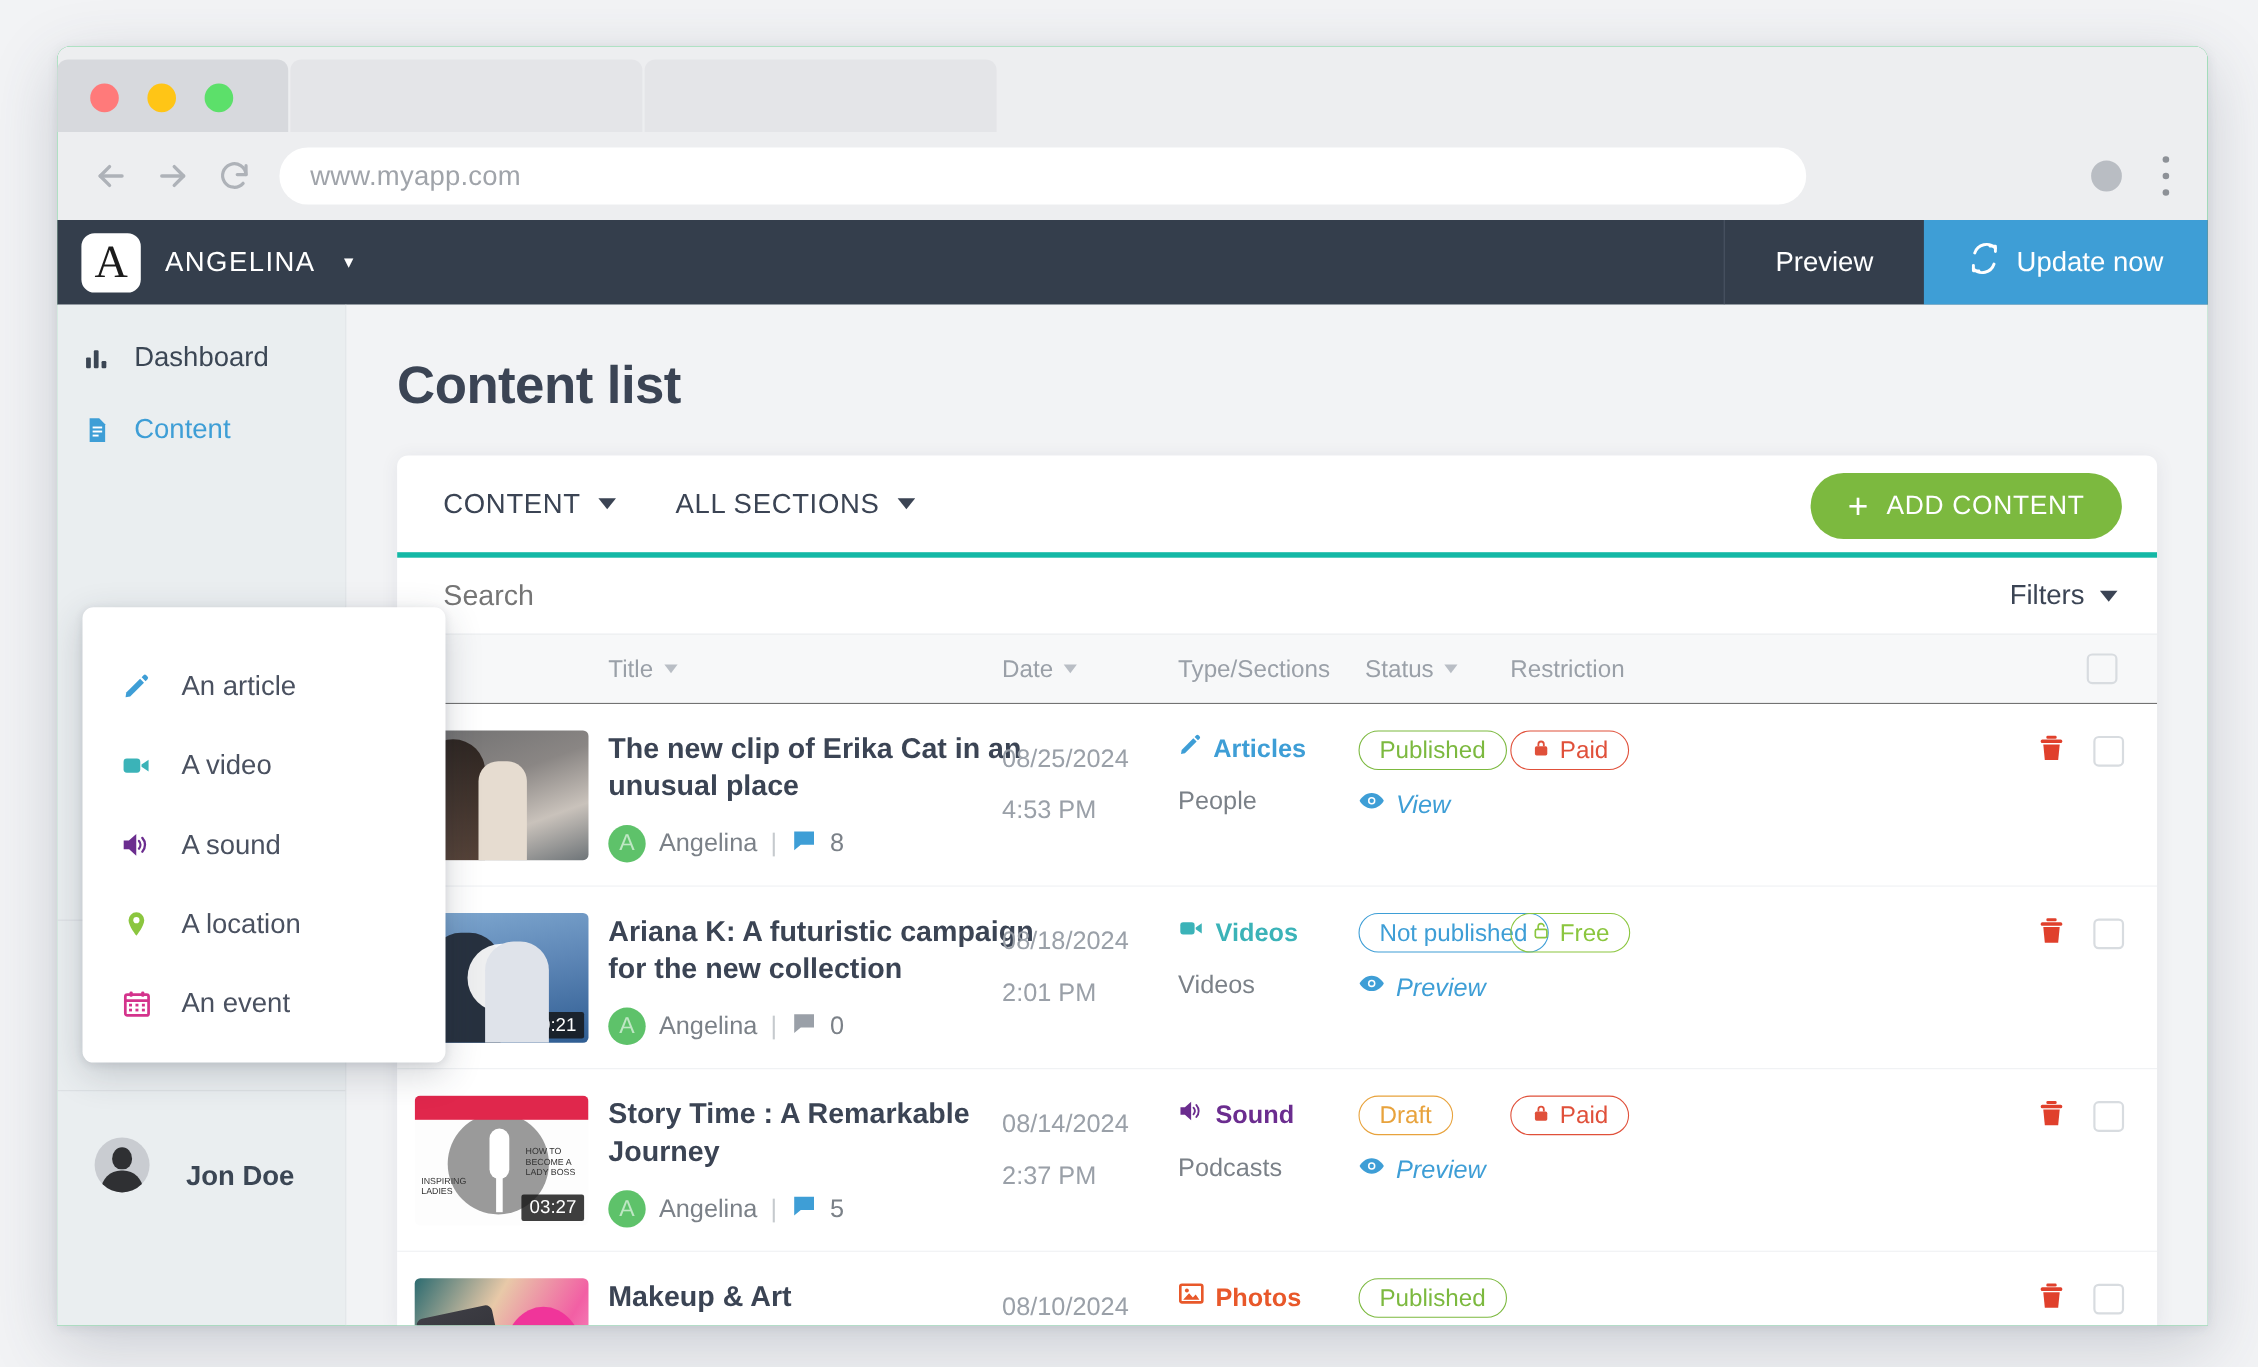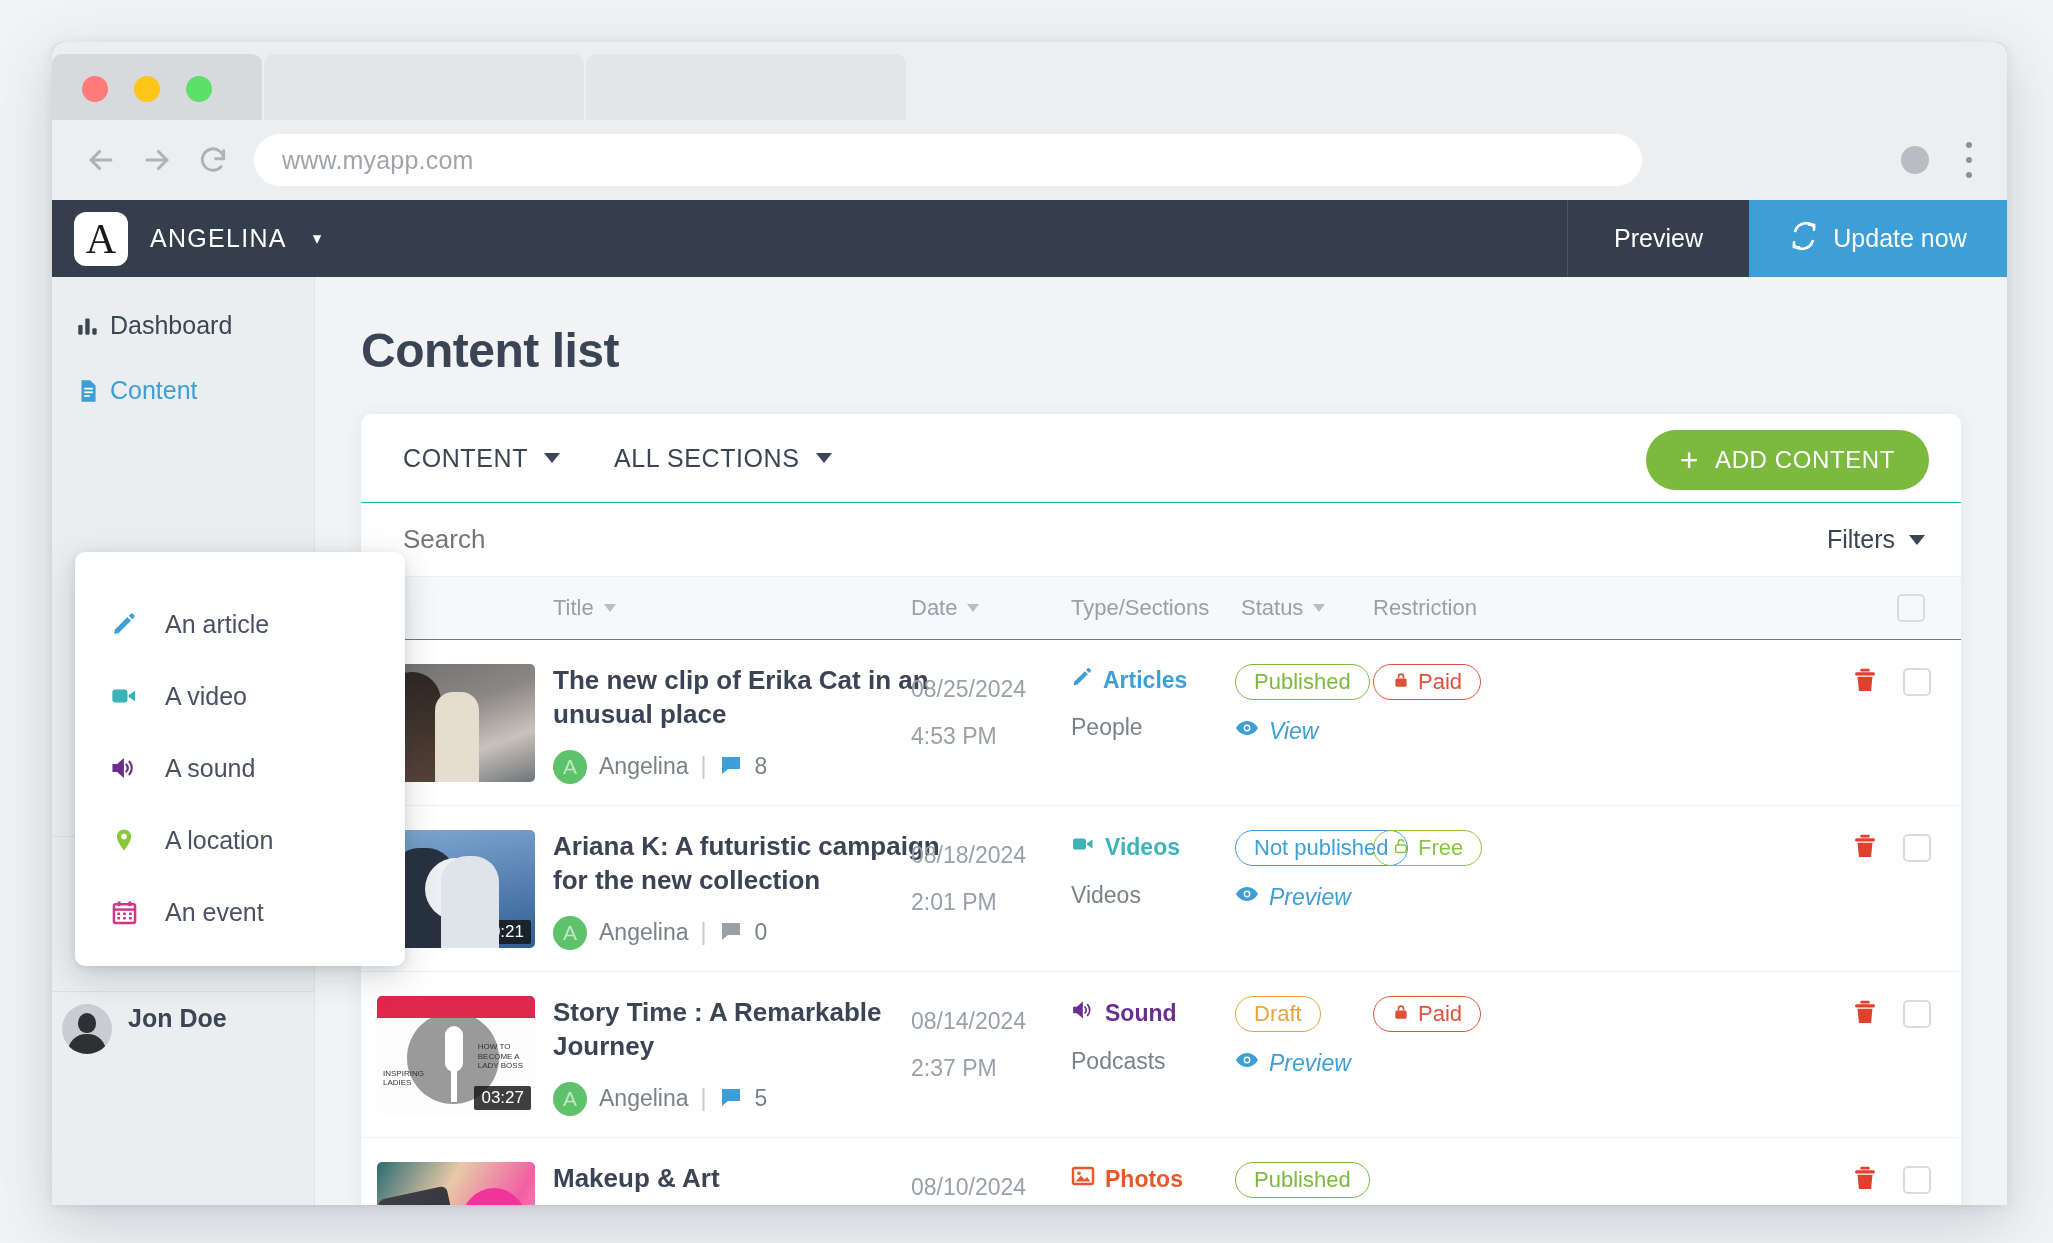--- a/index.html
+++ b/index.html
@@ -118,36 +118,36 @@
     color: #fff; font-size: 25px;
   }
 
   
   #sidebar {
     position: absolute; left: 0; top: 77px; bottom: 0;
     width: 263px; background: #eaeef0;
     border-right: 1px solid #dfe3e6;
   }
   .nav-item {
-    height: 65px; display: flex; align-items: center; gap: 8px;
+    height: 65px; display: flex; align-items: center; gap: 20px;
     padding-left: 22px; font-size: 25px; color: #3b4654;
   }
   .nav-item .nav-icon { width: 28px; display: flex; justify-content: center; }
   .nav-item.active { color: #3e9ed6; }
   .nav-item.muted { color: #8e98a3; }
   #nav-divider-1, #nav-divider-2 {
     height: 1px; background: #dcdfe3; margin: 12px 0;
   }
   #nav-extensions .ext-label {
     background: linear-gradient(90deg, #e3527e, #f07b4f);
     -webkit-background-clip: text; background-clip: text; color: transparent;
   }
   #user-row {
-    display: flex; align-items: flex-start; gap: 16px;
-    padding-left: 10px; height: 80px;
+    display: flex; align-items: flex-end; gap: 33px;
+    padding-left: 34px; height: 80px;
   }
   #user-avatar {
     width: 50px; height: 50px; border-radius: 50%;
     background: #c9ccd1; overflow: hidden; position: relative;
   }
   #user-avatar .head { position:absolute; left: 16px; top: 9px; width: 18px; height: 20px; border-radius: 50% 50% 45% 45%; background:#2f3033; }
   #user-avatar .body { position:absolute; left: 6px; top: 30px; width: 38px; height: 24px; border-radius: 18px 18px 0 0; background:#2f3033; }
   #user-name { font-size: 25px; color: #3b4654; font-weight: bold; }
 
   
@@ -208,21 +208,21 @@
   #add-content-btn {
     position: absolute; right: 32px; top: 16px;
     height: 60px; padding: 0 34px;
     background: #7cb93f; border-radius: 30px;
     display: flex; align-items: center; justify-content: center; gap: 16px;
     color: #fff; font-size: 24px; letter-spacing: .6px;
   }
   #add-plus { font-size: 32px; line-height: 1; font-weight: 300; }
 
   #search-row {
-    height: 74px; border-top: 1px solid #14b8a6;
+    height: 74px; border-top: 5px solid #14b8a6;
     display: flex; align-items: center; padding: 0 42px;
     position: relative;
   }
   #search-input {
     font-size: 26px; color: #b5b9bf; border: 0; outline: 0;
     background: transparent; width: 700px;
     font-family: "Liberation Sans", sans-serif;
   }
   #filters-btn {
     position: absolute; right: 36px;

